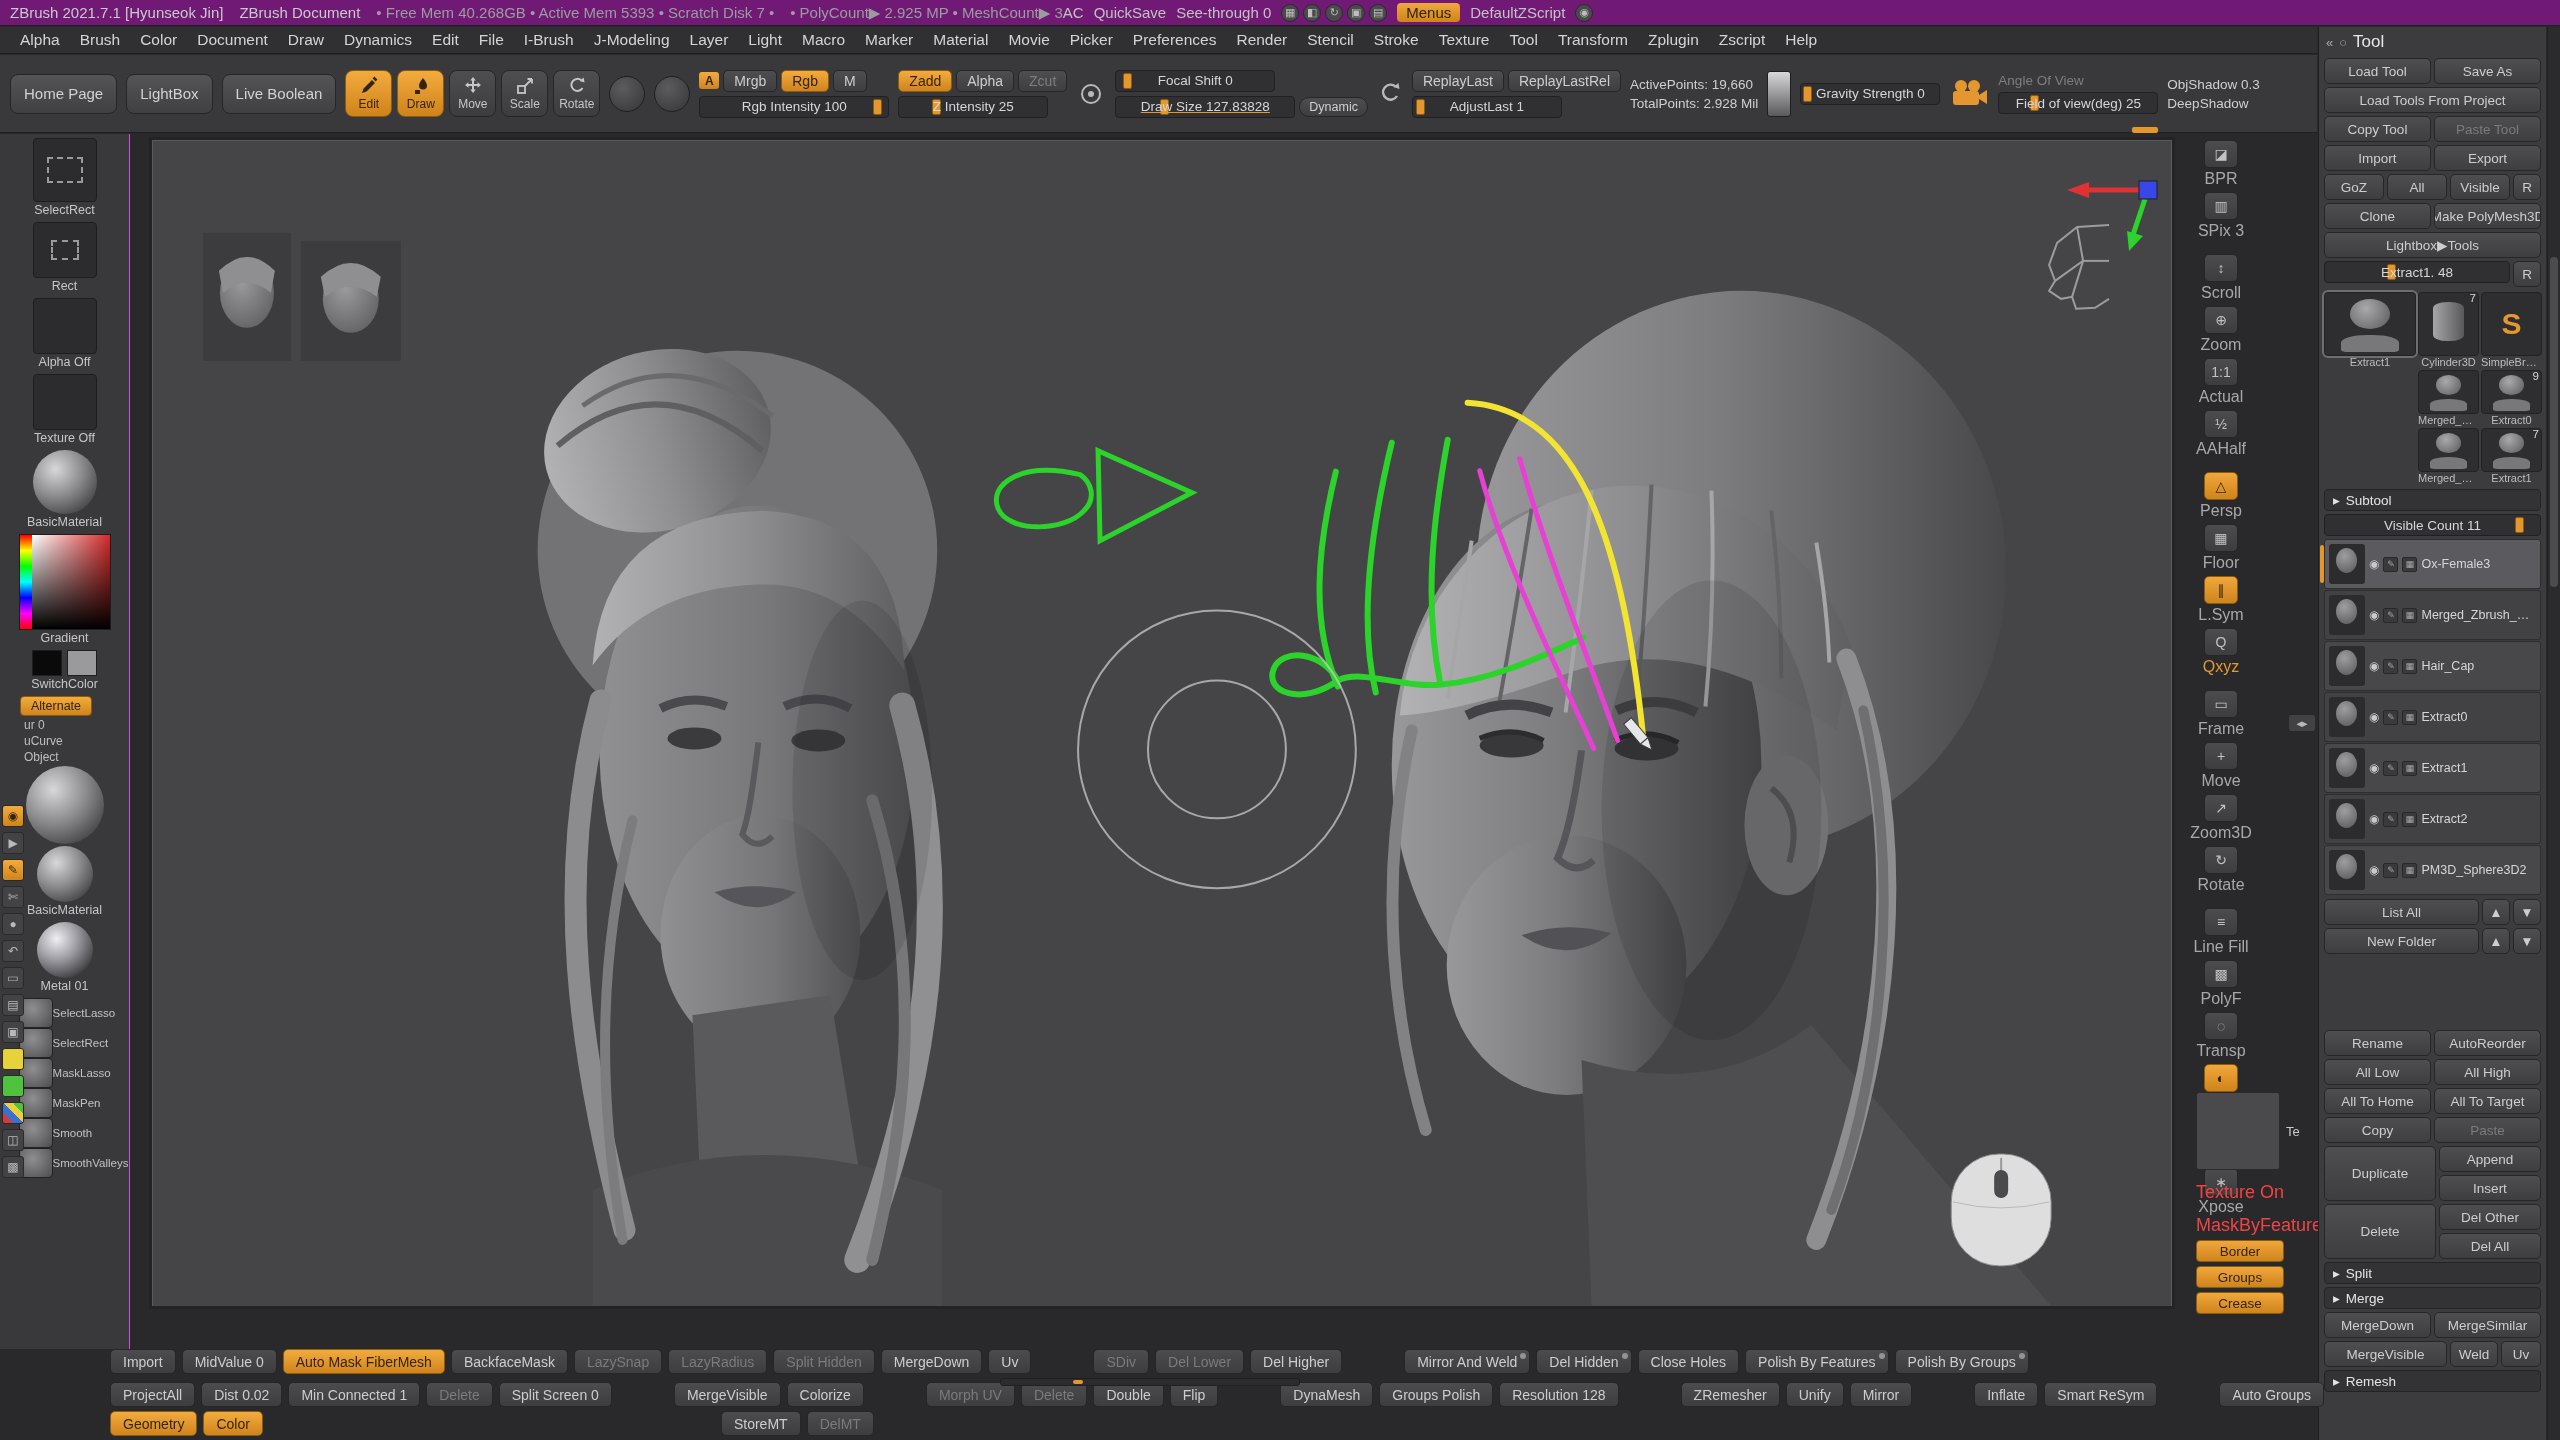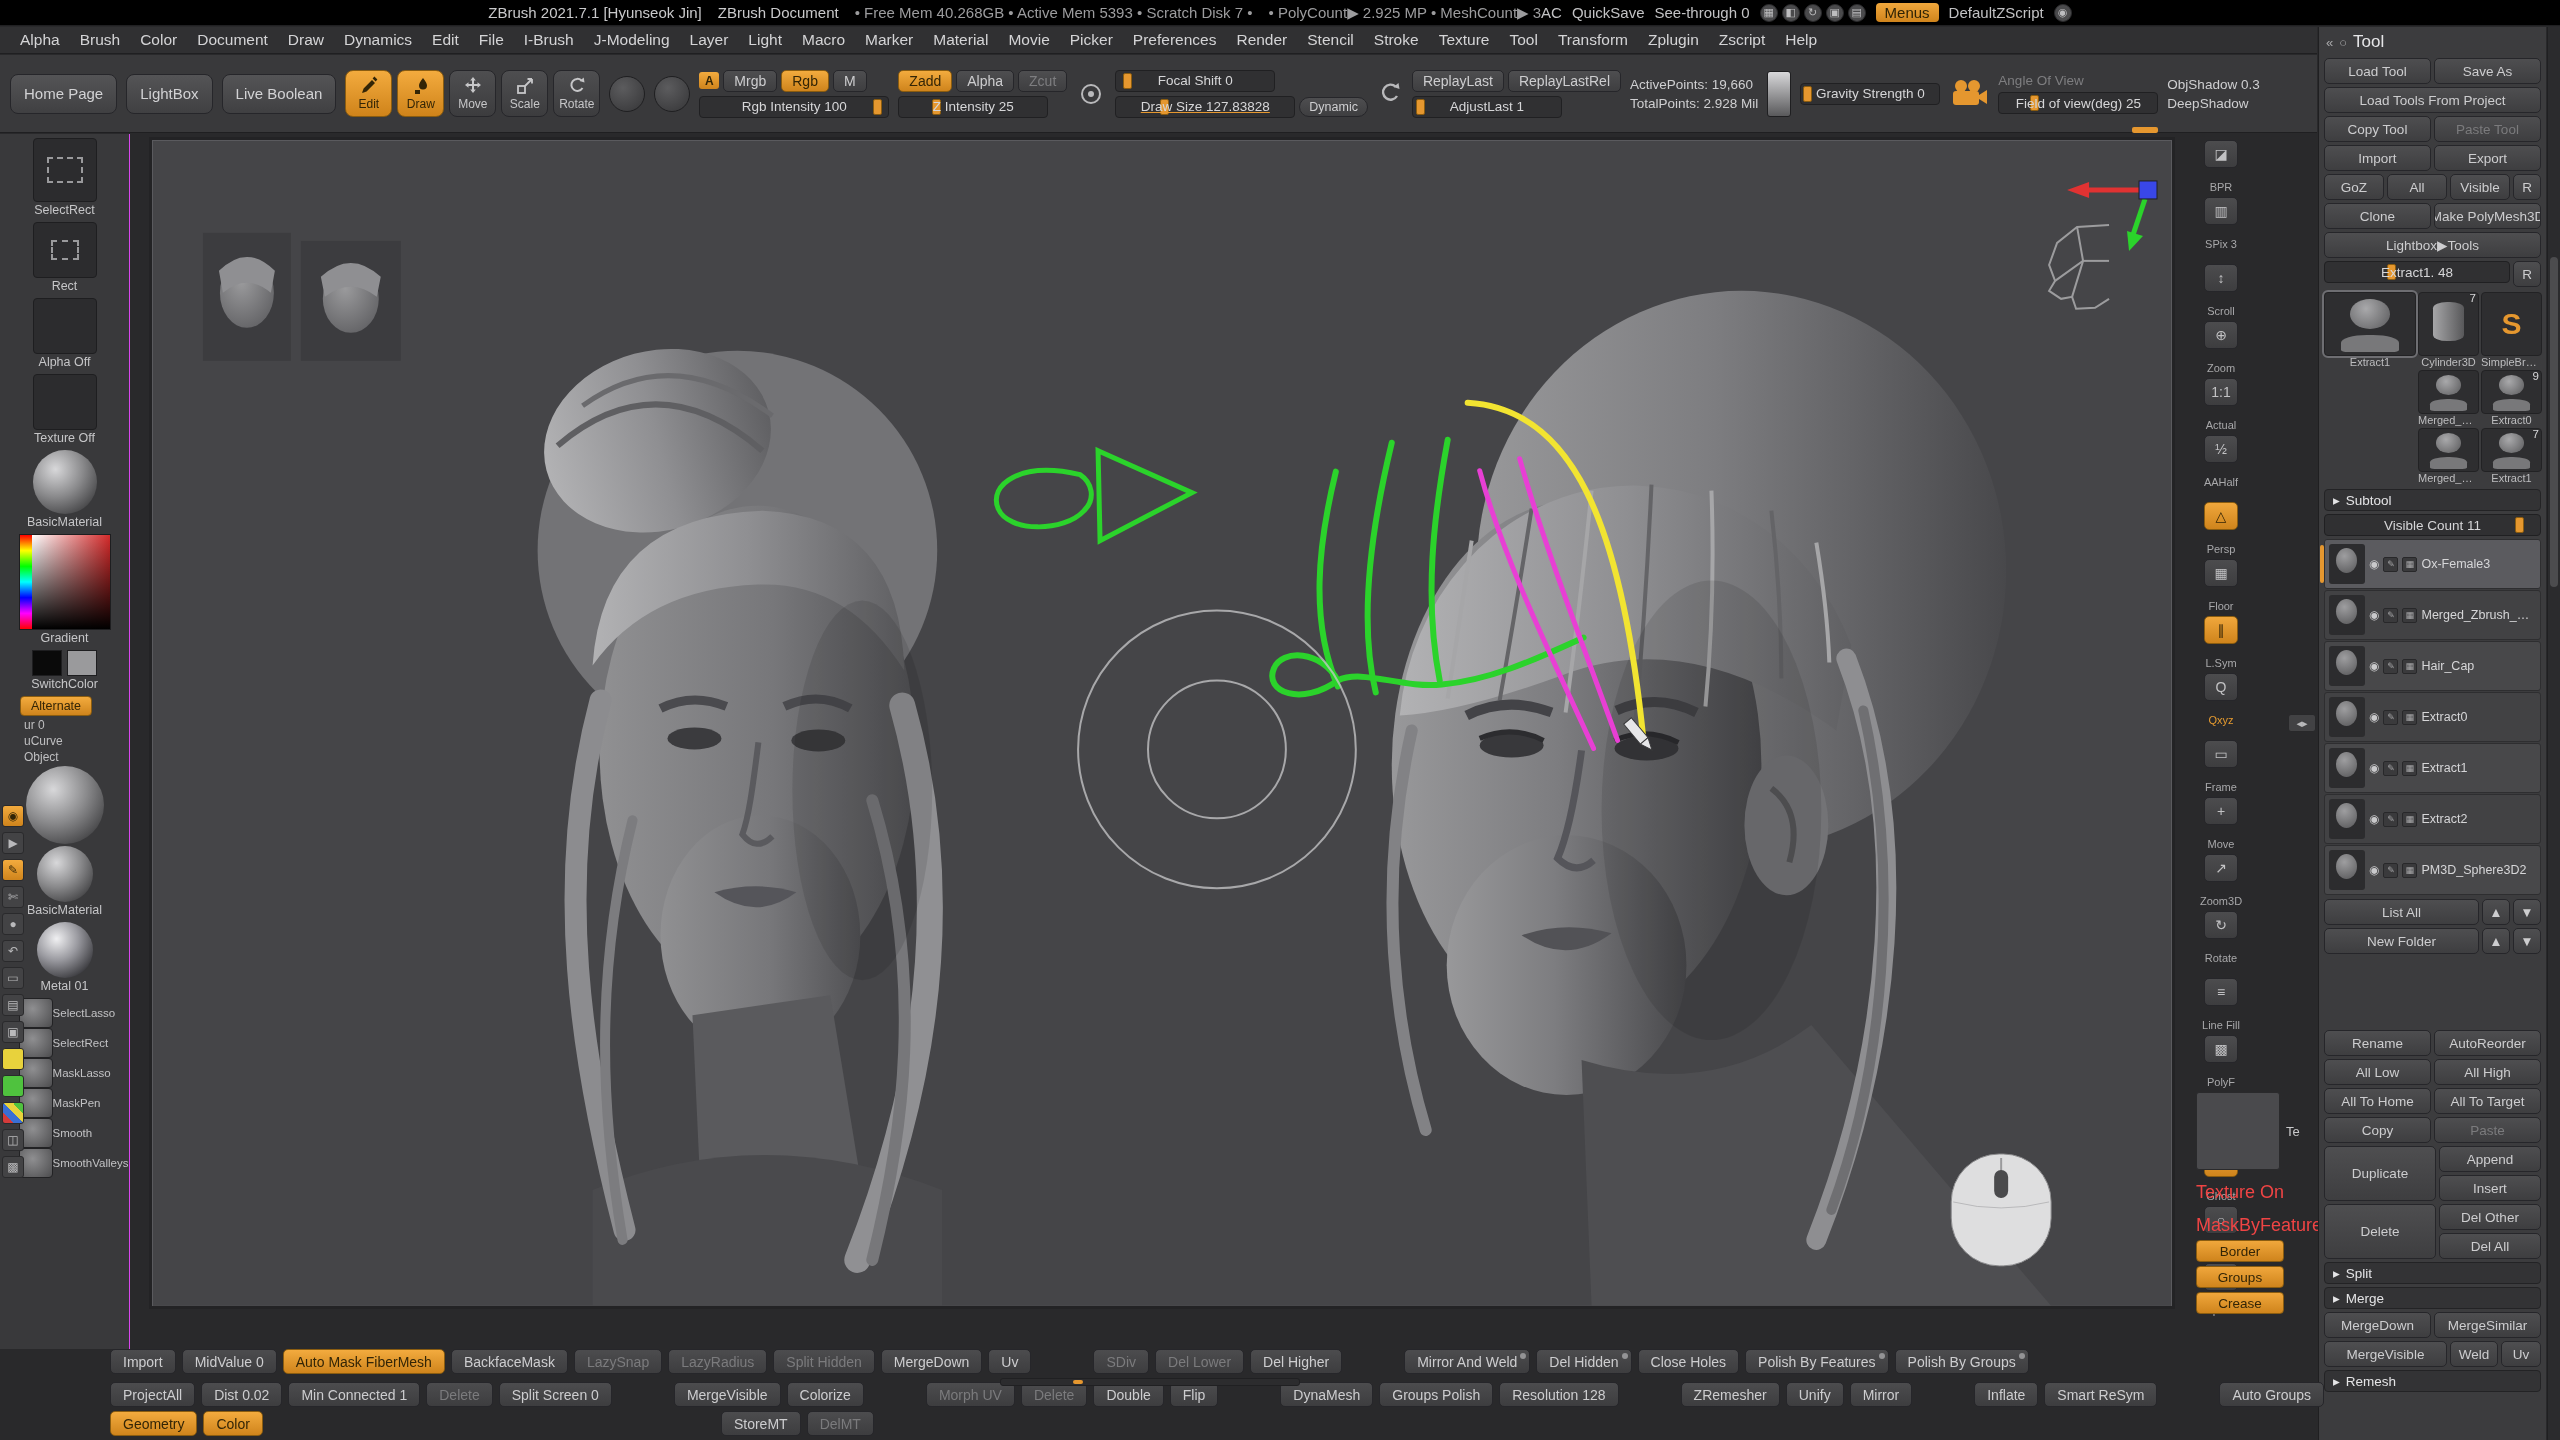--- a/index.html
+++ b/index.html
@@ -2,22 +2,22 @@
 <html><head>
 <meta charset="utf-8">
 <style>
   *{margin:0;padding:0;box-sizing:border-box}
   html,body{background:#1b1b1d}
   .app{position:relative;width:2560px;height:1440px;background:#29292b;overflow:hidden;
        font-family:"Liberation Sans",sans-serif;color:#c9c9cb;-webkit-font-smoothing:antialiased}
   button{font-family:inherit;cursor:default}
 
   
-  .titlebar{position:absolute;left:0;top:0;right:0;height:26px;background:#000000;border-bottom:1px solid #202022;
-            display:flex;align-items:center;justify-content:center;padding:0 10px;font-size:15px;white-space:nowrap}
+  .titlebar{position:absolute;left:0;top:0;right:0;height:26px;background:#701a75;border-bottom:1px solid #202022;
+            display:flex;align-items:center;justify-content:flex-start;padding:0 10px;font-size:15px;white-space:nowrap}
   .tb-left{display:flex;gap:16px;align-items:center}
   .tb-stats{color:#9c9c9e}
   .tb-right{display:flex;gap:10px;align-items:center}
   .tb-item{color:#c2c2c4}
   .tb-item.menus{background:linear-gradient(#f0a73c,#cf841c);color:#2f2305;padding:1px 9px;border-radius:4px}
   .tb-circle{width:18px;height:18px;border-radius:50%;background:#4a4a4c;border:1px solid #2a2a2c;
              display:inline-flex;align-items:center;justify-content:center;font-size:11px;color:#bdbdbf}
   .tb-icons{display:inline-flex;gap:4px}
 
   
@@ -102,21 +102,21 @@
   .canvas{position:absolute;left:152px;top:140px;width:2020px;height:1166px;background:#454548;
           border:1px solid #5a5a5e;box-shadow:0 0 0 3px #232325}
   .canvas svg{position:absolute;inset:0}
 
   
   .right-shelf{position:absolute;left:2198px;top:140px;width:46px;display:flex;flex-direction:column;align-items:center}
   .rs-item{display:flex;flex-direction:column;align-items:center;margin-bottom:4px}
   .rs-item.gapT{margin-top:10px}
   .rs-glyph{width:34px;height:28px;background:linear-gradient(#4c4c4e,#3d3d3f);border:1px solid #26262a;border-radius:5px;
             display:flex;align-items:center;justify-content:center;font-size:14px;color:#c2c2c4}
-  .rs-label{font-size:11px;color:#a8a8aa;margin-top:13px;white-space:nowrap}
+  .rs-label{font-size:16px;color:#a8a8aa;margin-top:2px;white-space:nowrap}
   .rs-item.active .rs-glyph{background:linear-gradient(#f0a73c,#cf841c);border-color:#8a5c10;color:#302205}
   .rs-item.orange-label .rs-label{color:#e59a2f}
 
   
   .right-cluster{position:absolute;left:2196px;top:1092px;width:106px;display:flex;flex-direction:column;align-items:flex-start}
   .tex-row{display:flex;align-items:center;gap:6px}
   .tex-preview{width:84px;height:78px;background:#4a4a4d;border:1px solid #2a2a2c;border-radius:3px}
   .tex-te{font-size:13px;color:#c9c9cb}
   .small-label{font-size:18px;color:#ef4444;margin-top:12px;white-space:nowrap}
   .orange-btn{width:88px;height:22px;margin-top:4px;background:linear-gradient(#f0a73c,#cf841c);border:1px solid #8a5c10;

